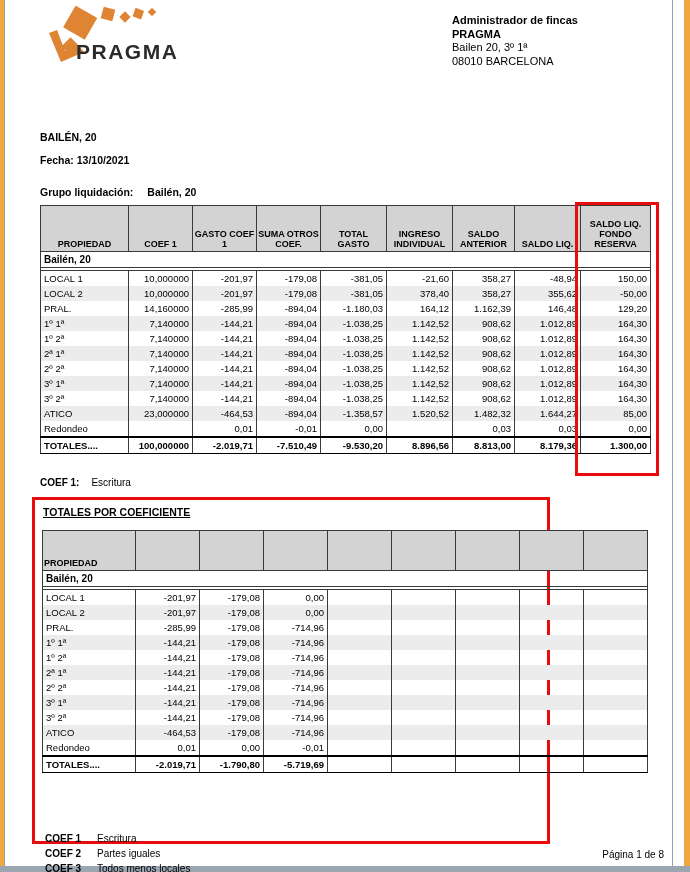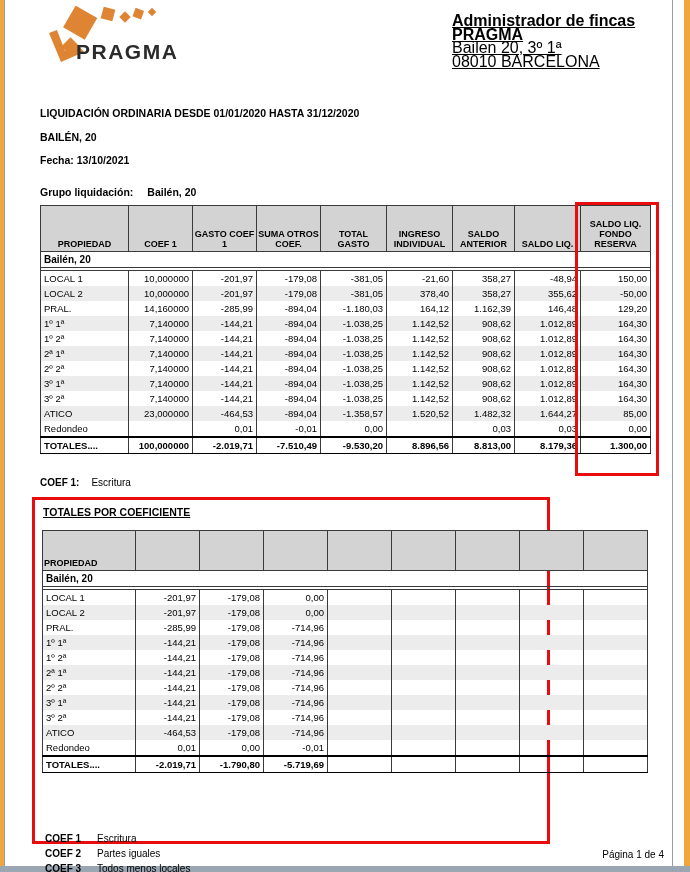--- a/index.html
+++ b/index.html
@@ -7,21 +7,21 @@
         font-family:"Liberation Sans", sans-serif;color:#000;}
   
   .edge-left-orange{position:absolute;left:0;top:0;width:4px;height:866px;background:#efa73e;}
   .edge-left-line{position:absolute;left:4px;top:0;width:1px;height:866px;background:#8fa0af;}
   .edge-right-line{position:absolute;left:672px;top:0;width:1px;height:866px;background:#8fa0af;}
   .edge-right-orange{position:absolute;left:684px;top:0;width:6px;height:866px;background:#efa73e;}
   .edge-bottom{position:absolute;left:0;top:866px;width:690px;height:6px;background:#9aa7b3;}
 
   
   .logo{position:absolute;left:46px;top:6px;}
-  .company{position:absolute;left:452px;top:14px;font-size:16px;line-height:13.5px;text-decoration:underline;}
+  .company{position:absolute;left:452px;top:14px;font-size:11px;line-height:13.5px;}
   .company .b{font-weight:bold;}
 
   
   .t-line{position:absolute;left:40px;font-size:10.5px;font-weight:bold;}
   .grupo-value{margin-left:14px;}
 
   
   table{border-collapse:collapse;table-layout:fixed;}
   .rpt{position:absolute;left:40px;top:205px;width:610px;border:1px solid #2f2f2f;}
   .rpt th, .rpt td{box-sizing:border-box;overflow:hidden;}
@@ -77,21 +77,20 @@
     <text x="30" y="53" font-family="Liberation Sans, sans-serif" font-size="21" font-weight="bold" letter-spacing="1.5" fill="#2b2b2b">PRAGMA</text>
   </svg>
 
   <div class="company">
     <div class="b">Administrador de fincas</div>
     <div class="b">PRAGMA</div>
     <div>Bailen 20, 3º 1ª</div>
     <div>08010 BARCELONA</div>
   </div>
 
-  <div class="t-line" style="top:107px">LIQUIDACIÓN ORDINARIA DESDE 01/01/2020 HASTA 31/12/2020</div>
   <div class="t-line" style="top:131px">BAILÉN, 20</div>
   <div class="t-line" style="top:154px">Fecha: 13/10/2021</div>
   <div class="t-line" style="top:186px">
     <span>Grupo liquidación:</span><span class="grupo-value">Bailén, 20</span>
   </div>
 
   <table class="rpt">
     <colgroup>
       <col style="width:88px">
         <col style="width:64px">
@@ -448,15 +447,15 @@
       </div>
       <div>
         <span class="lab">COEF 2</span><span>Partes iguales</span>
       </div>
       <div>
         <span class="lab">COEF 3</span><span>Todos menos locales</span>
       </div>
     </div>
   </div>
 
-  <div class="page-num">Página 1 de 4</div>
+  <div class="page-num">Página 1 de 8</div>
 
 </div>
 
 </body></html>

